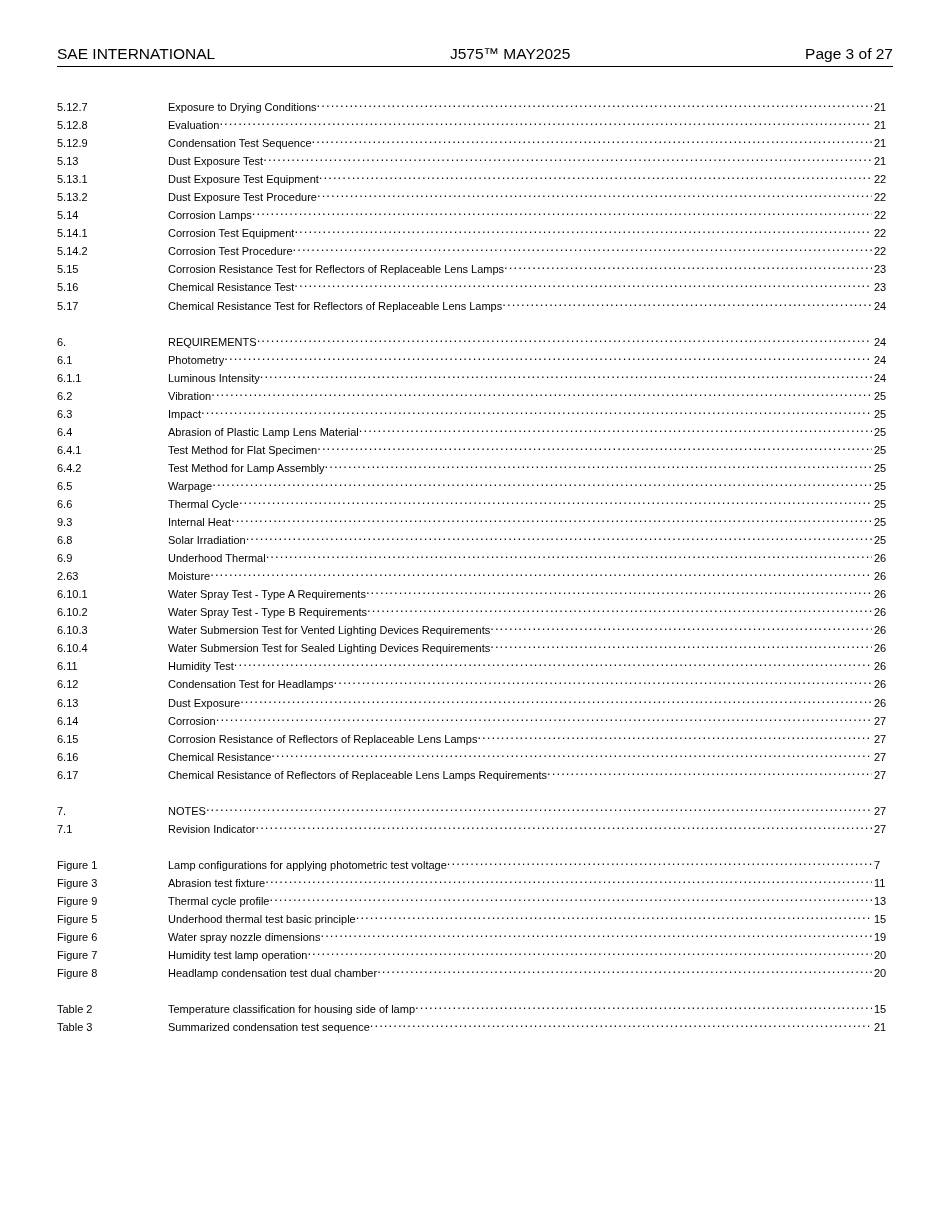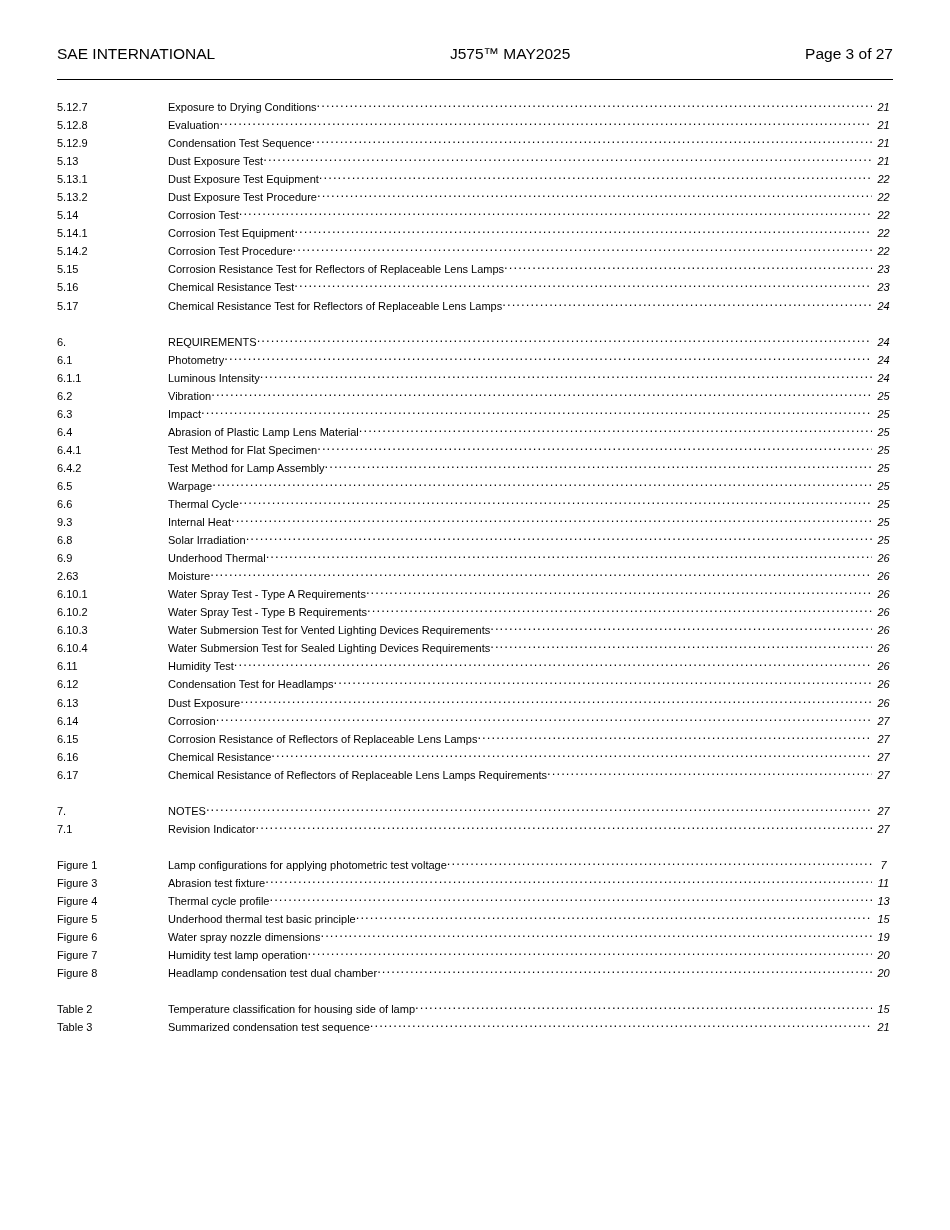--- a/index.html
+++ b/index.html
@@ -24,21 +24,21 @@
     position: absolute;
     left: 57px;
     top: 44px;
     width: 836px;
     display: flex;
     align-items: center;
     justify-content: space-between;
     font-size: 15.5px;
     line-height: 20px;
     border-bottom: 1.6px solid #000;
-    padding-bottom: 15px;
+    padding-bottom: 2px;
   }
   .page-header .hdr-left   { flex: 0 0 auto; text-align: left; }
   .page-header .hdr-center { flex: 1 1 auto; text-align: center; }
   .page-header .hdr-right  { flex: 0 0 auto; text-align: right; }
 
   
   .toc {
     position: absolute;
     left: 57px;
     top: 97px;
@@ -77,24 +77,23 @@
     position: absolute;
     left: 0;
     bottom: 1px;
     white-space: nowrap;
     letter-spacing: 1.05px;
     font-size: 13.1px;
     color: #000;
   }
   .toc-page {
     flex: 0 0 auto;
-    text-align: center;
+    text-align: left;
     min-width: 19px;
     padding-left: 2px;
-    font-style: italic;
   }
   
   .sp::after { content: " "; }
 </style>
 </head>
 <body>
 
 <div id="page">
 
   <div class="page-header">
@@ -136,21 +135,21 @@
           <span class="toc-page">22</span>
         </div>
         <div class="toc-row">
           <span class="toc-num">5.13.2</span>
           <span class="toc-title">Dust Exposure Test Procedure</span>
           <span class="toc-dots"></span>
           <span class="toc-page">22</span>
         </div>
         <div class="toc-row">
           <span class="toc-num">5.14</span>
-          <span class="toc-title">Corrosion Test</span>
+          <span class="toc-title">Corrosion Lamps</span>
           <span class="toc-dots"></span>
           <span class="toc-page">22</span>
         </div>
         <div class="toc-row">
           <span class="toc-num">5.14.1</span>
           <span class="toc-title sp">Corrosion Test Equipment</span>
           <span class="toc-dots"></span>
           <span class="toc-page">22</span>
         </div>
         <div class="toc-row">
@@ -351,21 +350,21 @@
           <span class="toc-dots"></span>
           <span class="toc-page">7</span>
         </div>
         <div class="toc-row">
           <span class="toc-num">Figure 3</span>
           <span class="toc-title sp">Abrasion test fixture</span>
           <span class="toc-dots"></span>
           <span class="toc-page">11</span>
         </div>
         <div class="toc-row">
-          <span class="toc-num">Figure 4</span>
+          <span class="toc-num">Figure 9</span>
           <span class="toc-title sp">Thermal cycle profile</span>
           <span class="toc-dots"></span>
           <span class="toc-page">13</span>
         </div>
         <div class="toc-row">
           <span class="toc-num">Figure 5</span>
           <span class="toc-title">Underhood thermal test basic principle</span>
           <span class="toc-dots"></span>
           <span class="toc-page">15</span>
         </div>

